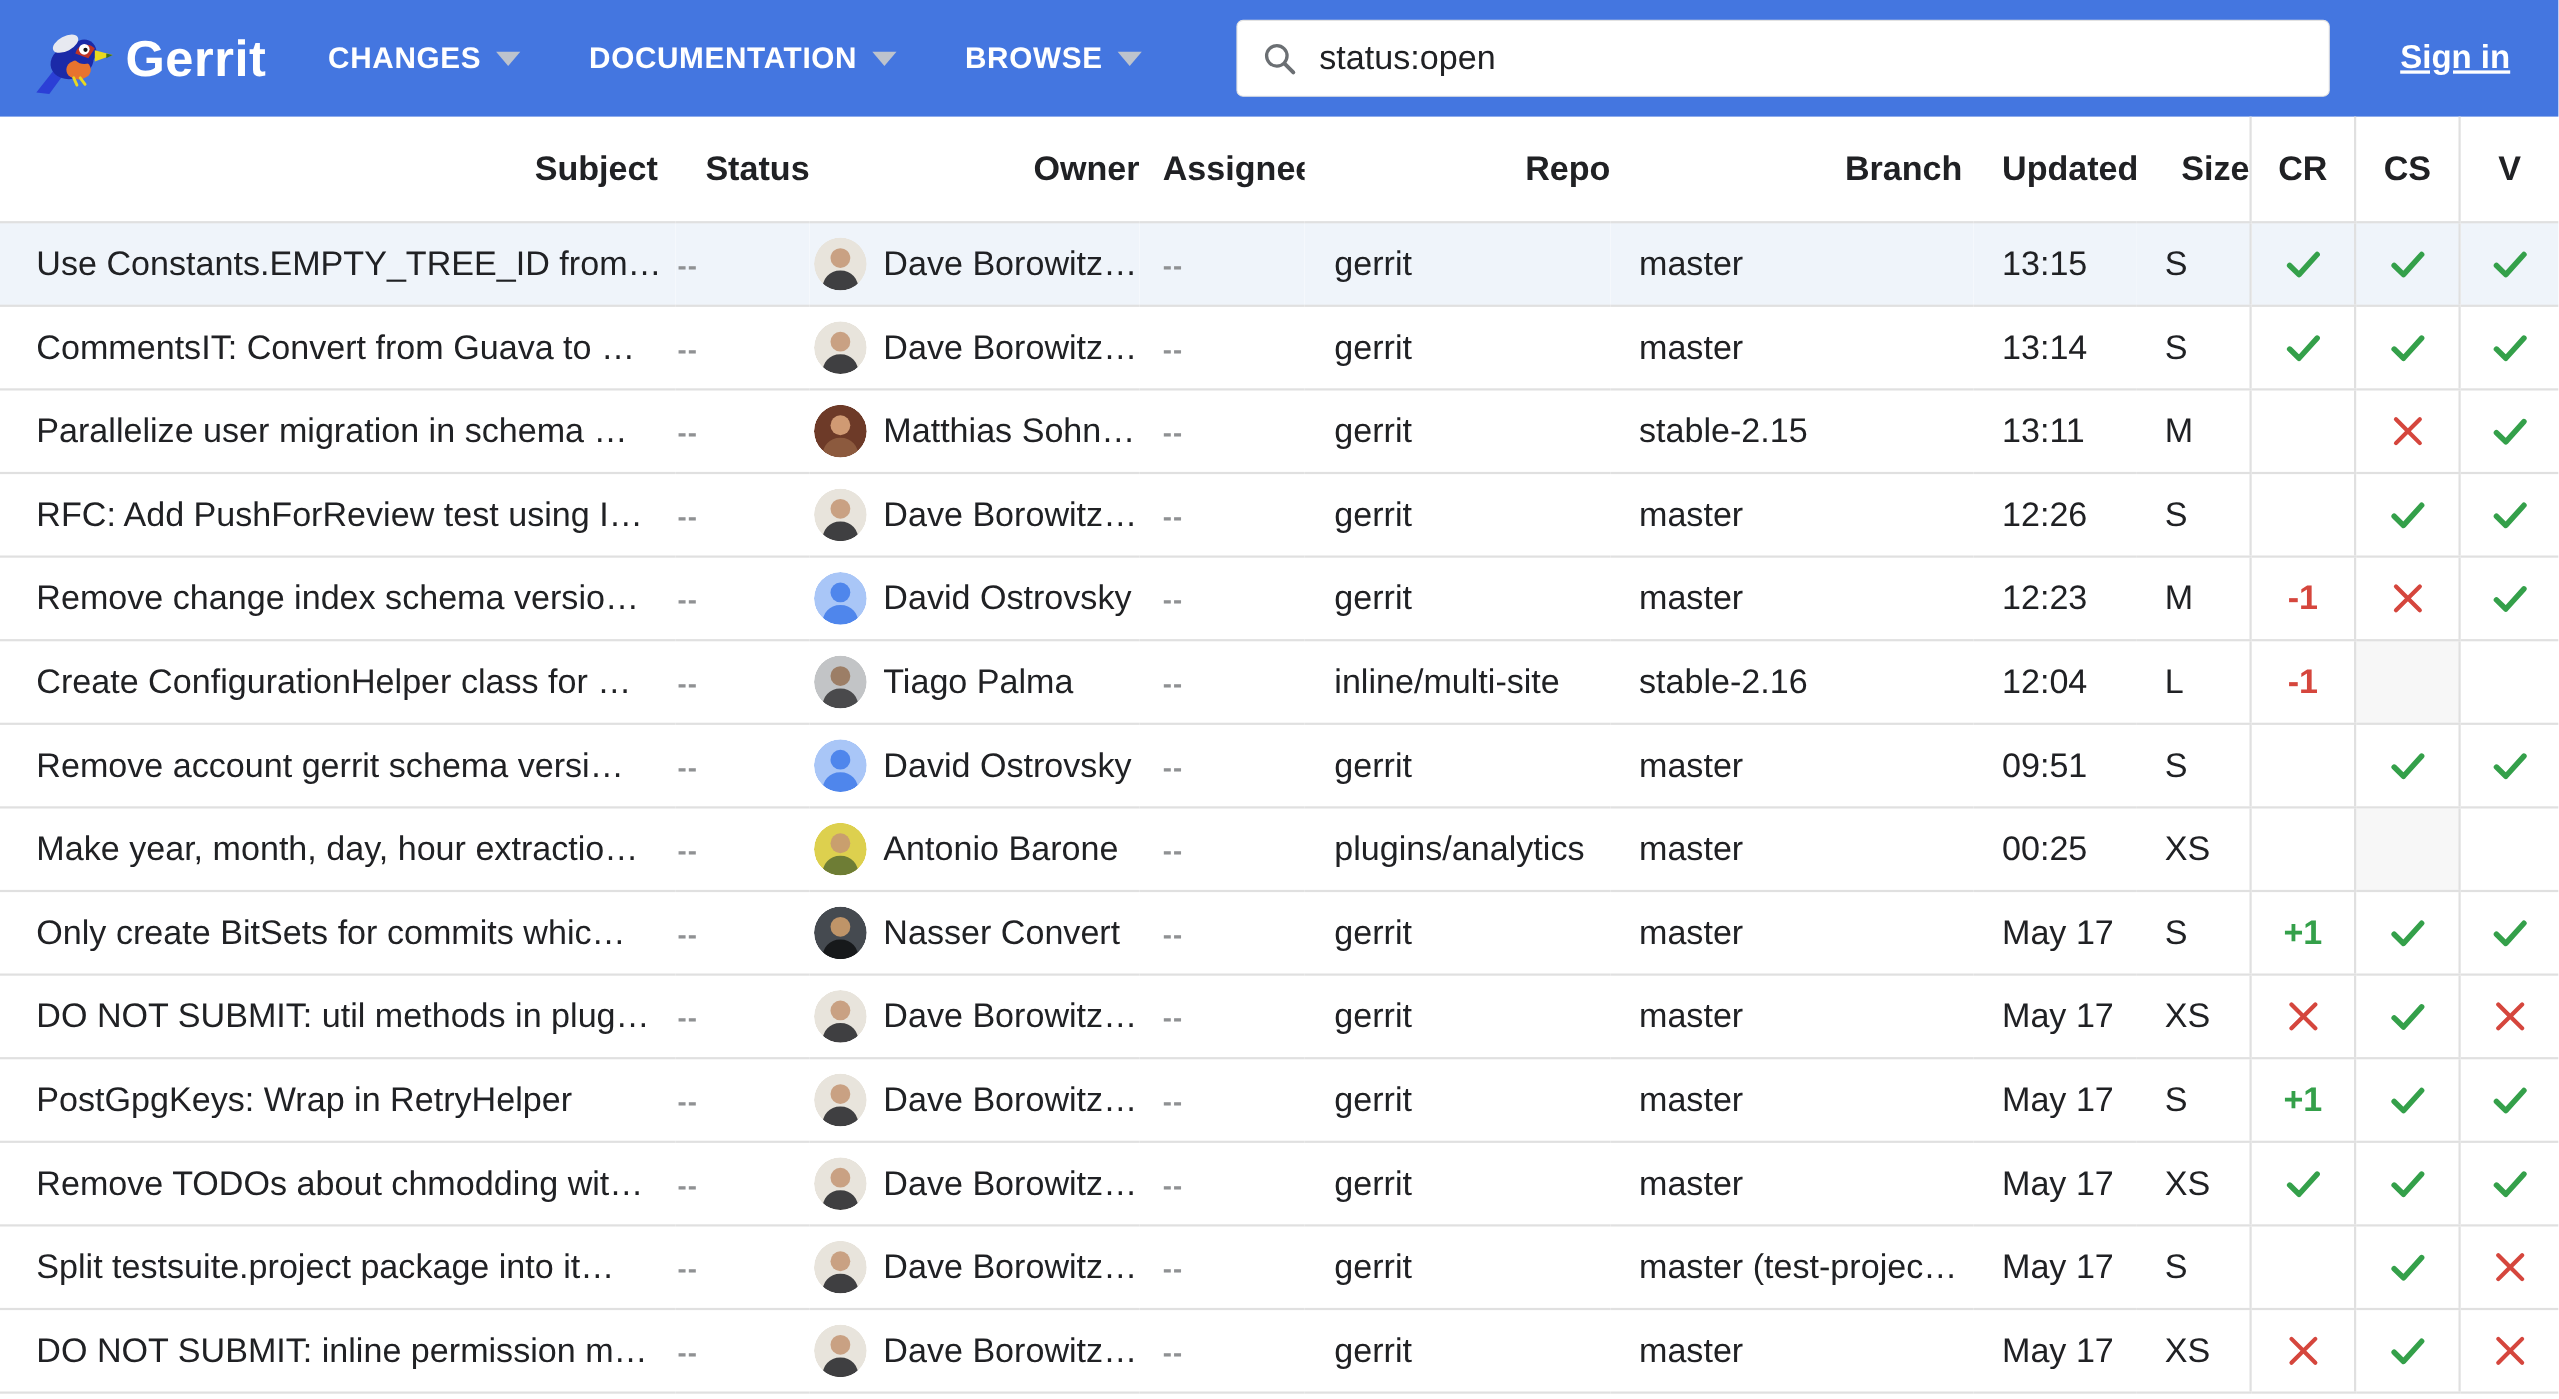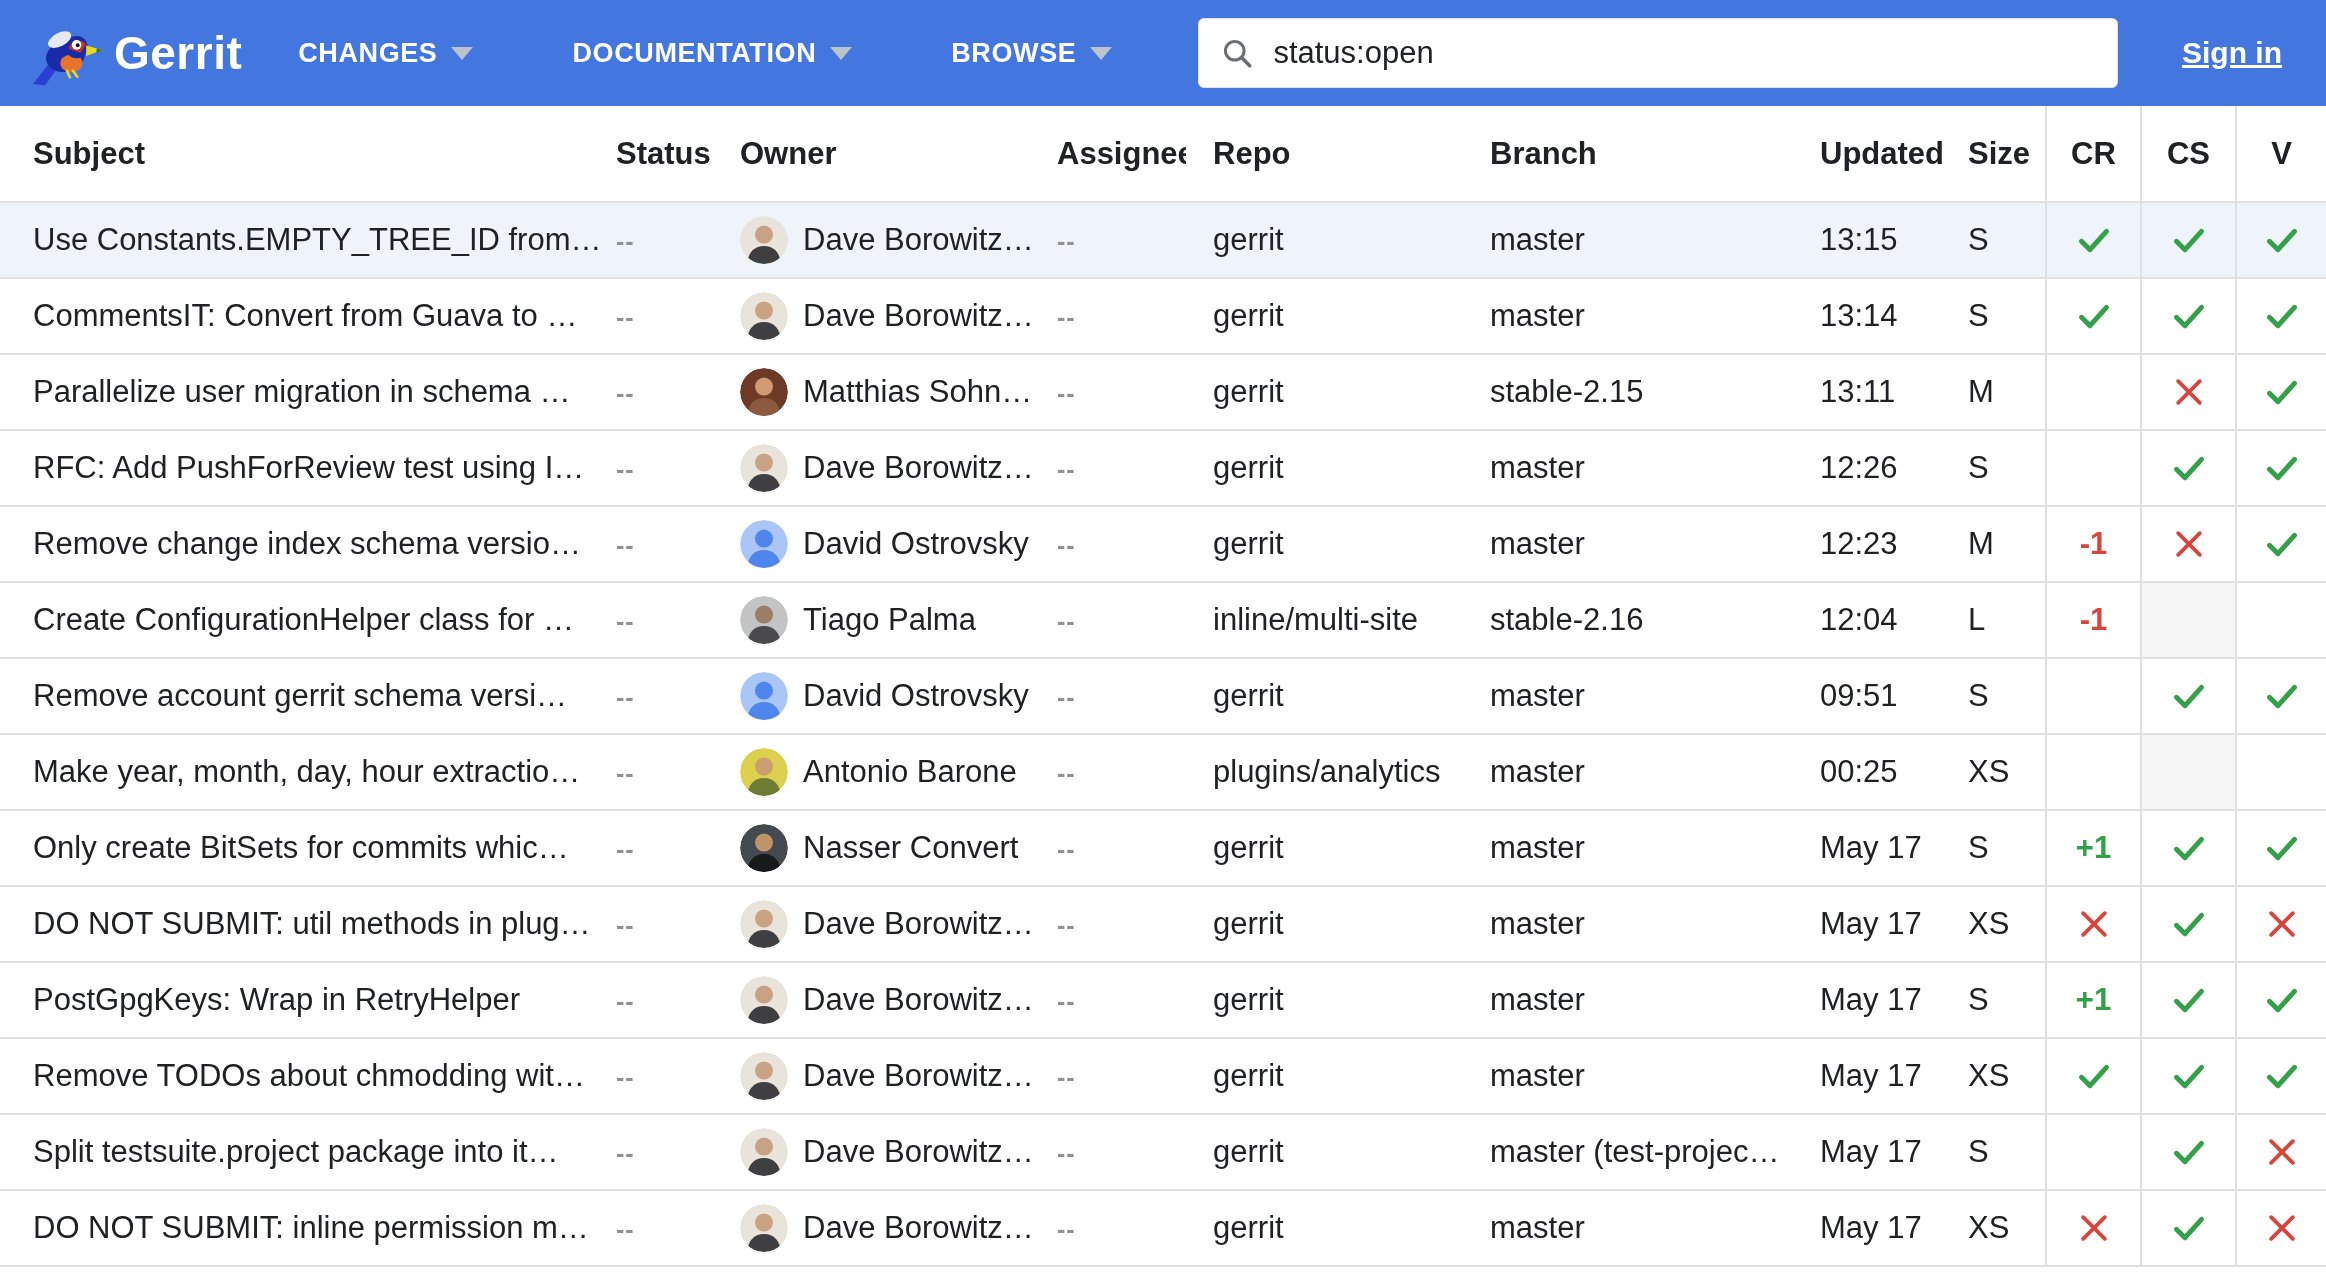--- a/index.html
+++ b/index.html
@@ -16,21 +16,21 @@
     background: var(--header_bg, #4476e0);
     display: flex; align-items: center;
     padding: 0 44px 0 30px;
   }
   .logo { display: flex; align-items: center; cursor: pointer; }
   .logo svg { width: 74px; height: 68px; }
   .logo-text {
     color: #fff; font-size: 46px; font-weight: 600; letter-spacing: 0.5px;
     margin-left: 10px;
   }
-  nav { display: flex; align-items: center; margin-left: 56px; gap: 37px; }
+  nav { display: flex; align-items: center; margin-left: 56px; }
   .nav-item {
     display: flex; align-items: center; cursor: pointer;
     color: #fff; font-size: 27px; font-weight: 700; letter-spacing: 0.6px;
     margin-right: 62px; white-space: nowrap;
   }
   .chev {
     width: 0; height: 0; margin-left: 14px;
     border-left: 11px solid transparent; border-right: 11px solid transparent;
     border-top: 13px solid #bdc3cd;
   }
@@ -59,21 +59,21 @@
   col.c-repo     { width: 278px; }
   col.c-branch   { width: 330px; }
   col.c-updated  { width: 148px; }
   col.c-size     { width: 104px; }
   col.c-cr       { width: 95px;  }
   col.c-cs       { width: 95px;  }
   col.c-v        { width: 90px;  }
 
   thead th {
     height: 96px; font-size: 31px; font-weight: 700; color: #202124;
-    text-align: left; vertical-align: middle;
+    text-align: right; vertical-align: middle;
     border-bottom: 2px solid var(--border, #e0e0e0);
     background: #fff; white-space: nowrap; overflow: hidden;
   }
   tbody td {
     height: 76px; font-size: 31px; vertical-align: middle;
     border-bottom: 2px solid var(--border, #e0e0e0);
     white-space: nowrap; overflow: hidden;
   }
   tr.highlight td { background: var(--highlight_row, #eff4fa); }
 

